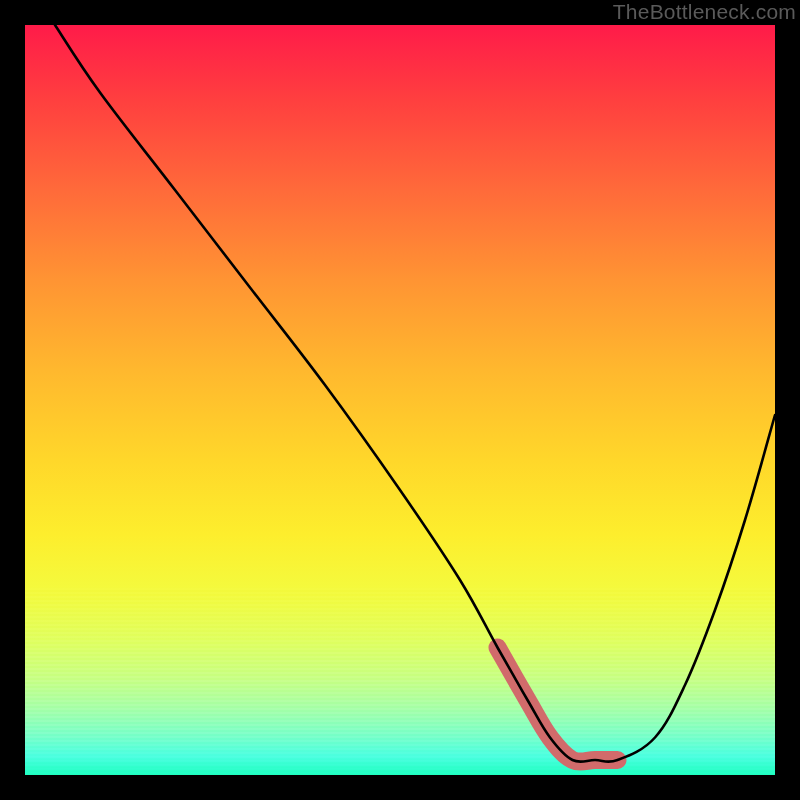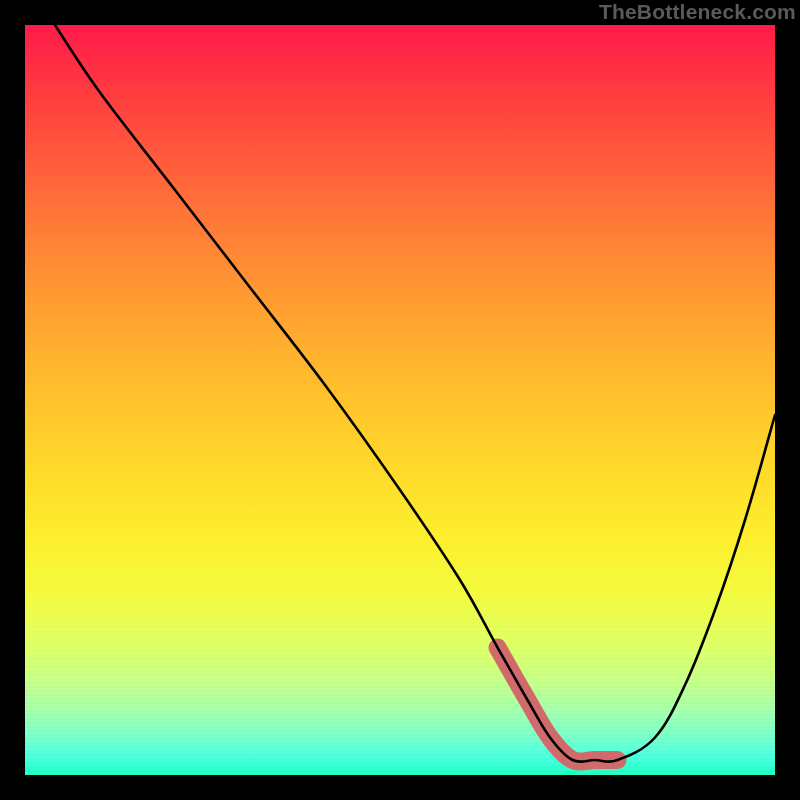--- a/index.html
+++ b/index.html
@@ -51,21 +51,21 @@
     pointer-events: none;
   }
   .watermark {
     position: absolute;
     top: 0;
     right: 4px;
     font-family: Arial, Helvetica, sans-serif;
     font-size: 21px;
     color: #5a5a5a;
     letter-spacing: 0.2px;
-    font-weight: 700;
+    font-weight: 400;
   }
   svg.curve {
     position: absolute;
     left: 0; top: 0;
     width: 750px;
     height: 750px;
     overflow: visible;
   }
 </style>
 </head>

